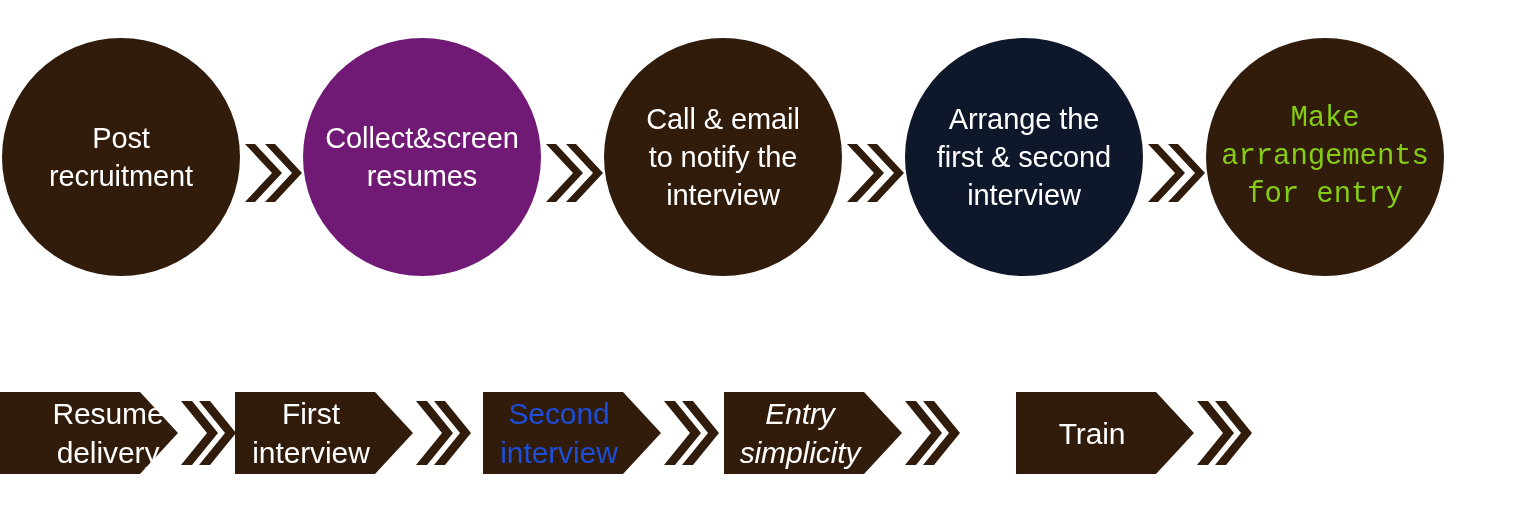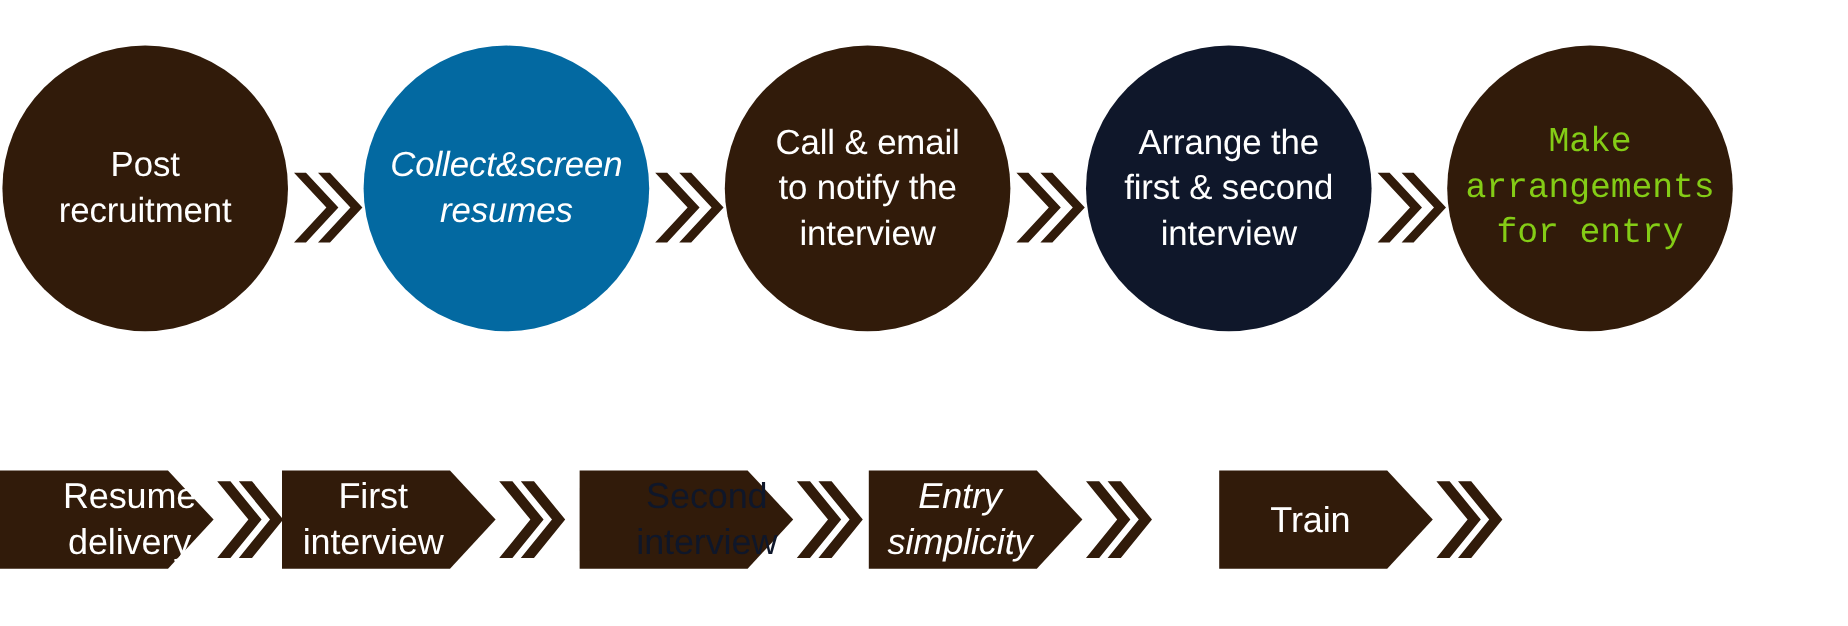--- a/index.html
+++ b/index.html
@@ -166,21 +166,21 @@
 recruitment</span>
     </div>
 
     <div class="chev-sep c0">
       <svg viewBox="0 0 56 62" xmlns="http://www.w3.org/2000/svg" aria-hidden="true">
         <path d="M2 2 L29 31 L2 60 L12 60 L39 31 L12 2 Z" fill="#311b0a"></path>
         <path d="M22 2 L49 31 L22 60 L32 60 L59 31 L32 2 Z" fill="#311b0a"></path>
       </svg>
     </div>
 
-    <div class="circle-node n1" style="background: #0369a1; font-style: italic;">
+    <div class="circle-node n1" style="background: #701a75;">
       <span class="circle-label" style="color: rgb(255, 255, 255);">Collect&amp;screen
 resumes</span>
     </div>
 
     <div class="chev-sep c1">
       <svg viewBox="0 0 56 62" xmlns="http://www.w3.org/2000/svg" aria-hidden="true">
         <path d="M2 2 L29 31 L2 60 L12 60 L39 31 L12 2 Z" fill="#311b0a"></path>
         <path d="M22 2 L49 31 L22 60 L32 60 L59 31 L32 2 Z" fill="#311b0a"></path>
       </svg>
     </div>
@@ -252,21 +252,21 @@
         </svg>
       </span>
     </div>
 
     <div class="arrow-item a2">
       <span class="pent-shape">
         <svg viewBox="0 0 178 82" preserveAspectRatio="none" xmlns="http://www.w3.org/2000/svg" aria-hidden="true">
           <path d="M0 0 L140 0 L178 41 L140 82 L0 82 Z" fill="#311b0a"></path>
         </svg>
       </span>
-      <span class="arrow-label" style="color: #0f172a; margin-left: 30px;">Second
+      <span class="arrow-label" style="color: #1d4ed8;">Second
 interview</span>
       <span class="arrow-sep">
         <svg viewBox="0 0 52 66" xmlns="http://www.w3.org/2000/svg" aria-hidden="true">
           <path d="M1 1 L27 33 L1 65 L12 65 L38 33 L12 1 Z" fill="#311b0a"></path>
           <path d="M19 1 L45 33 L19 65 L30 65 L56 33 L30 1 Z" fill="#311b0a"></path>
         </svg>
       </span>
     </div>
 
     <div class="arrow-item a3">

